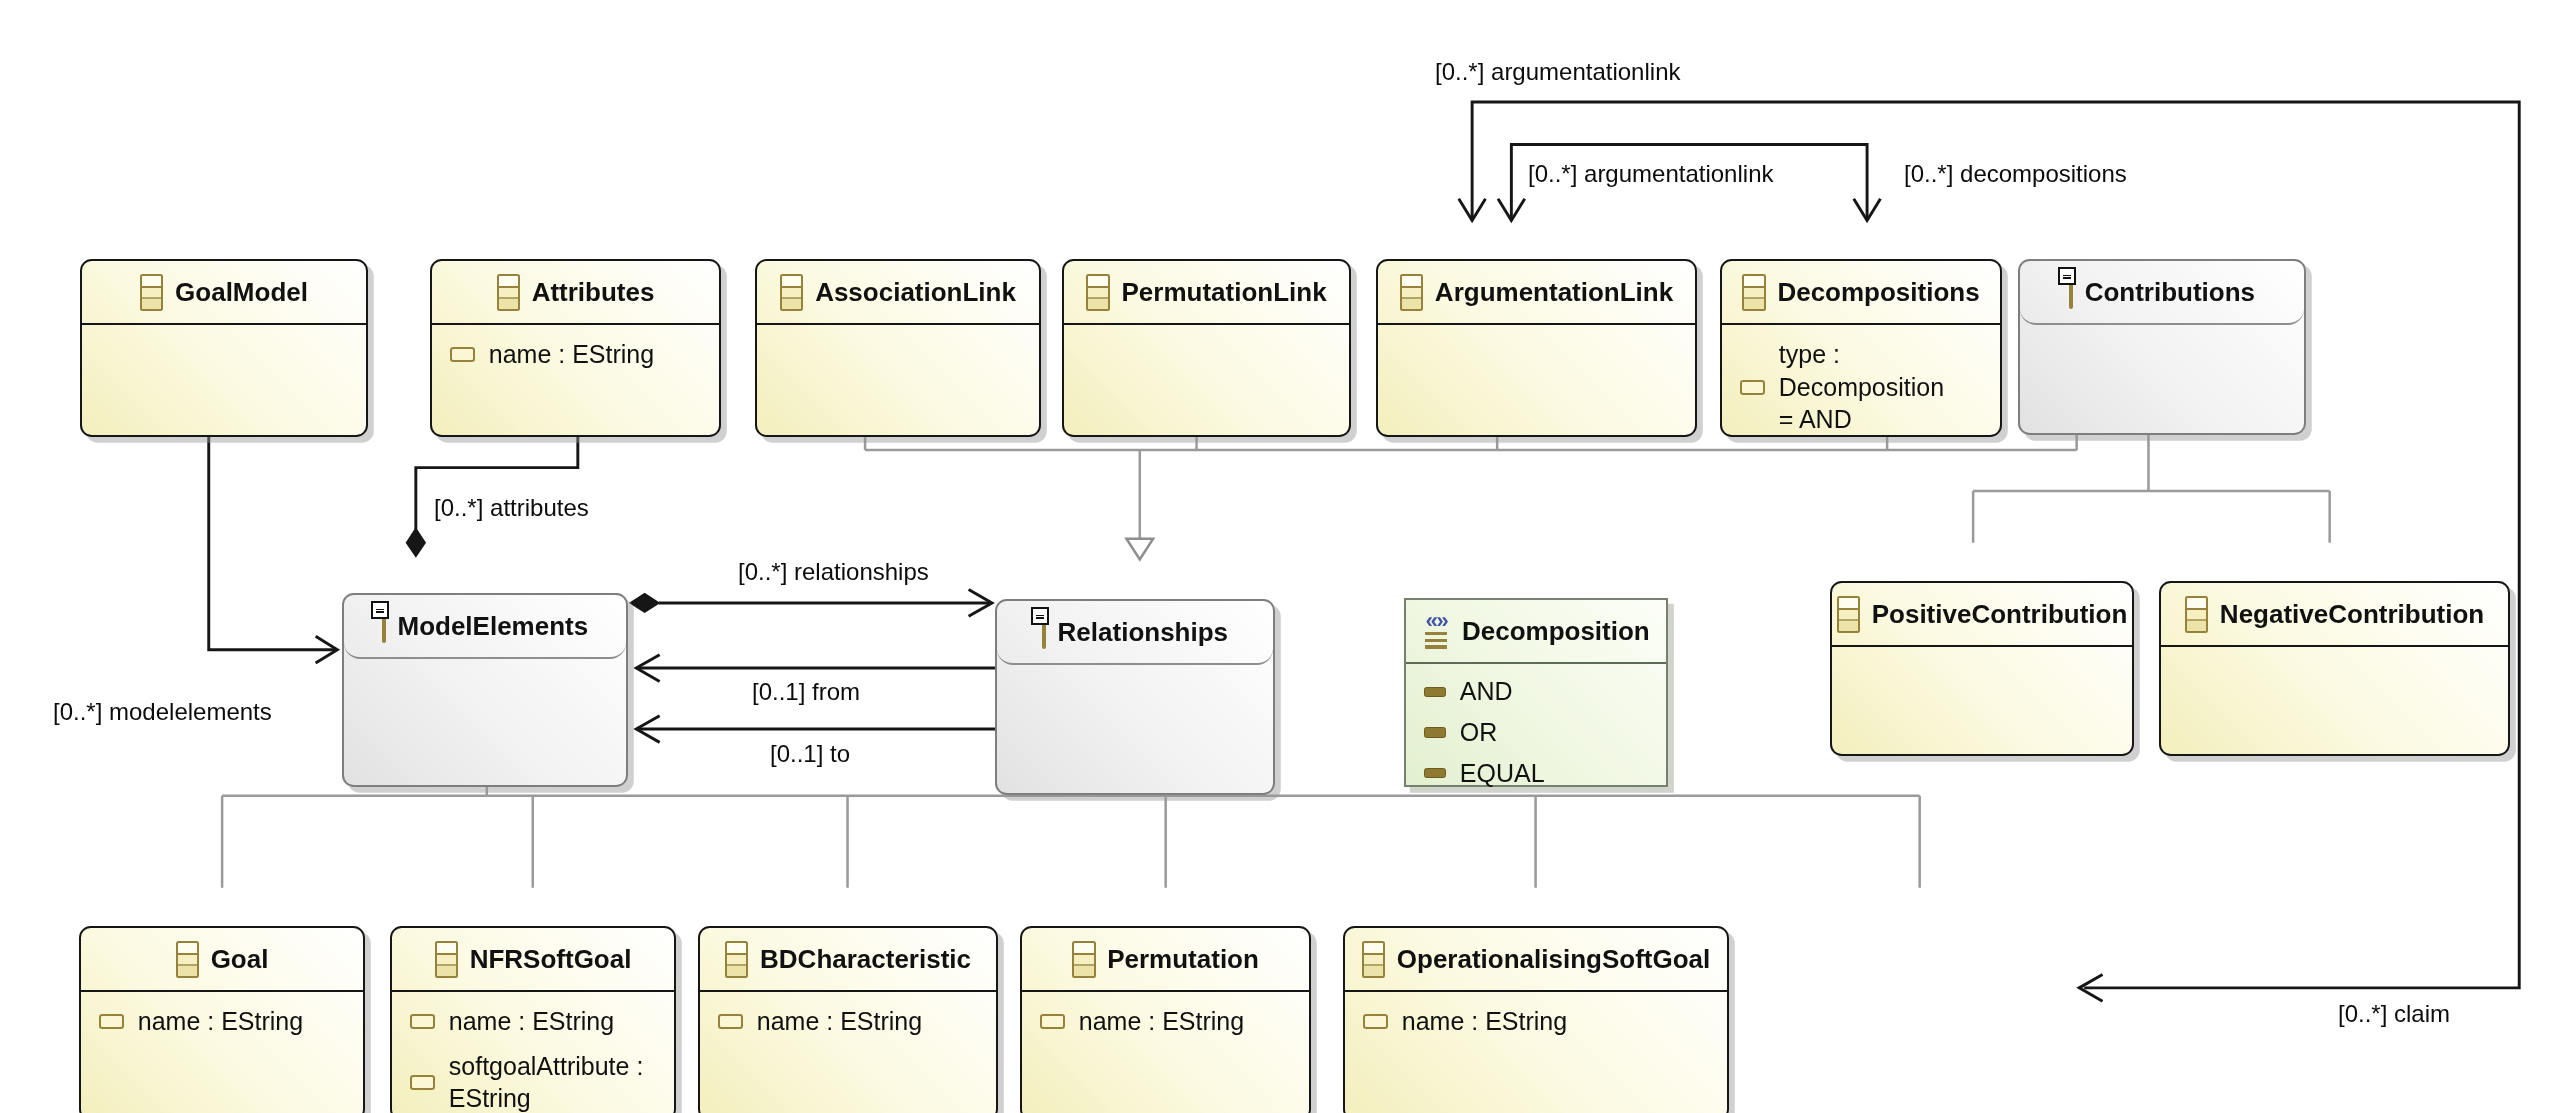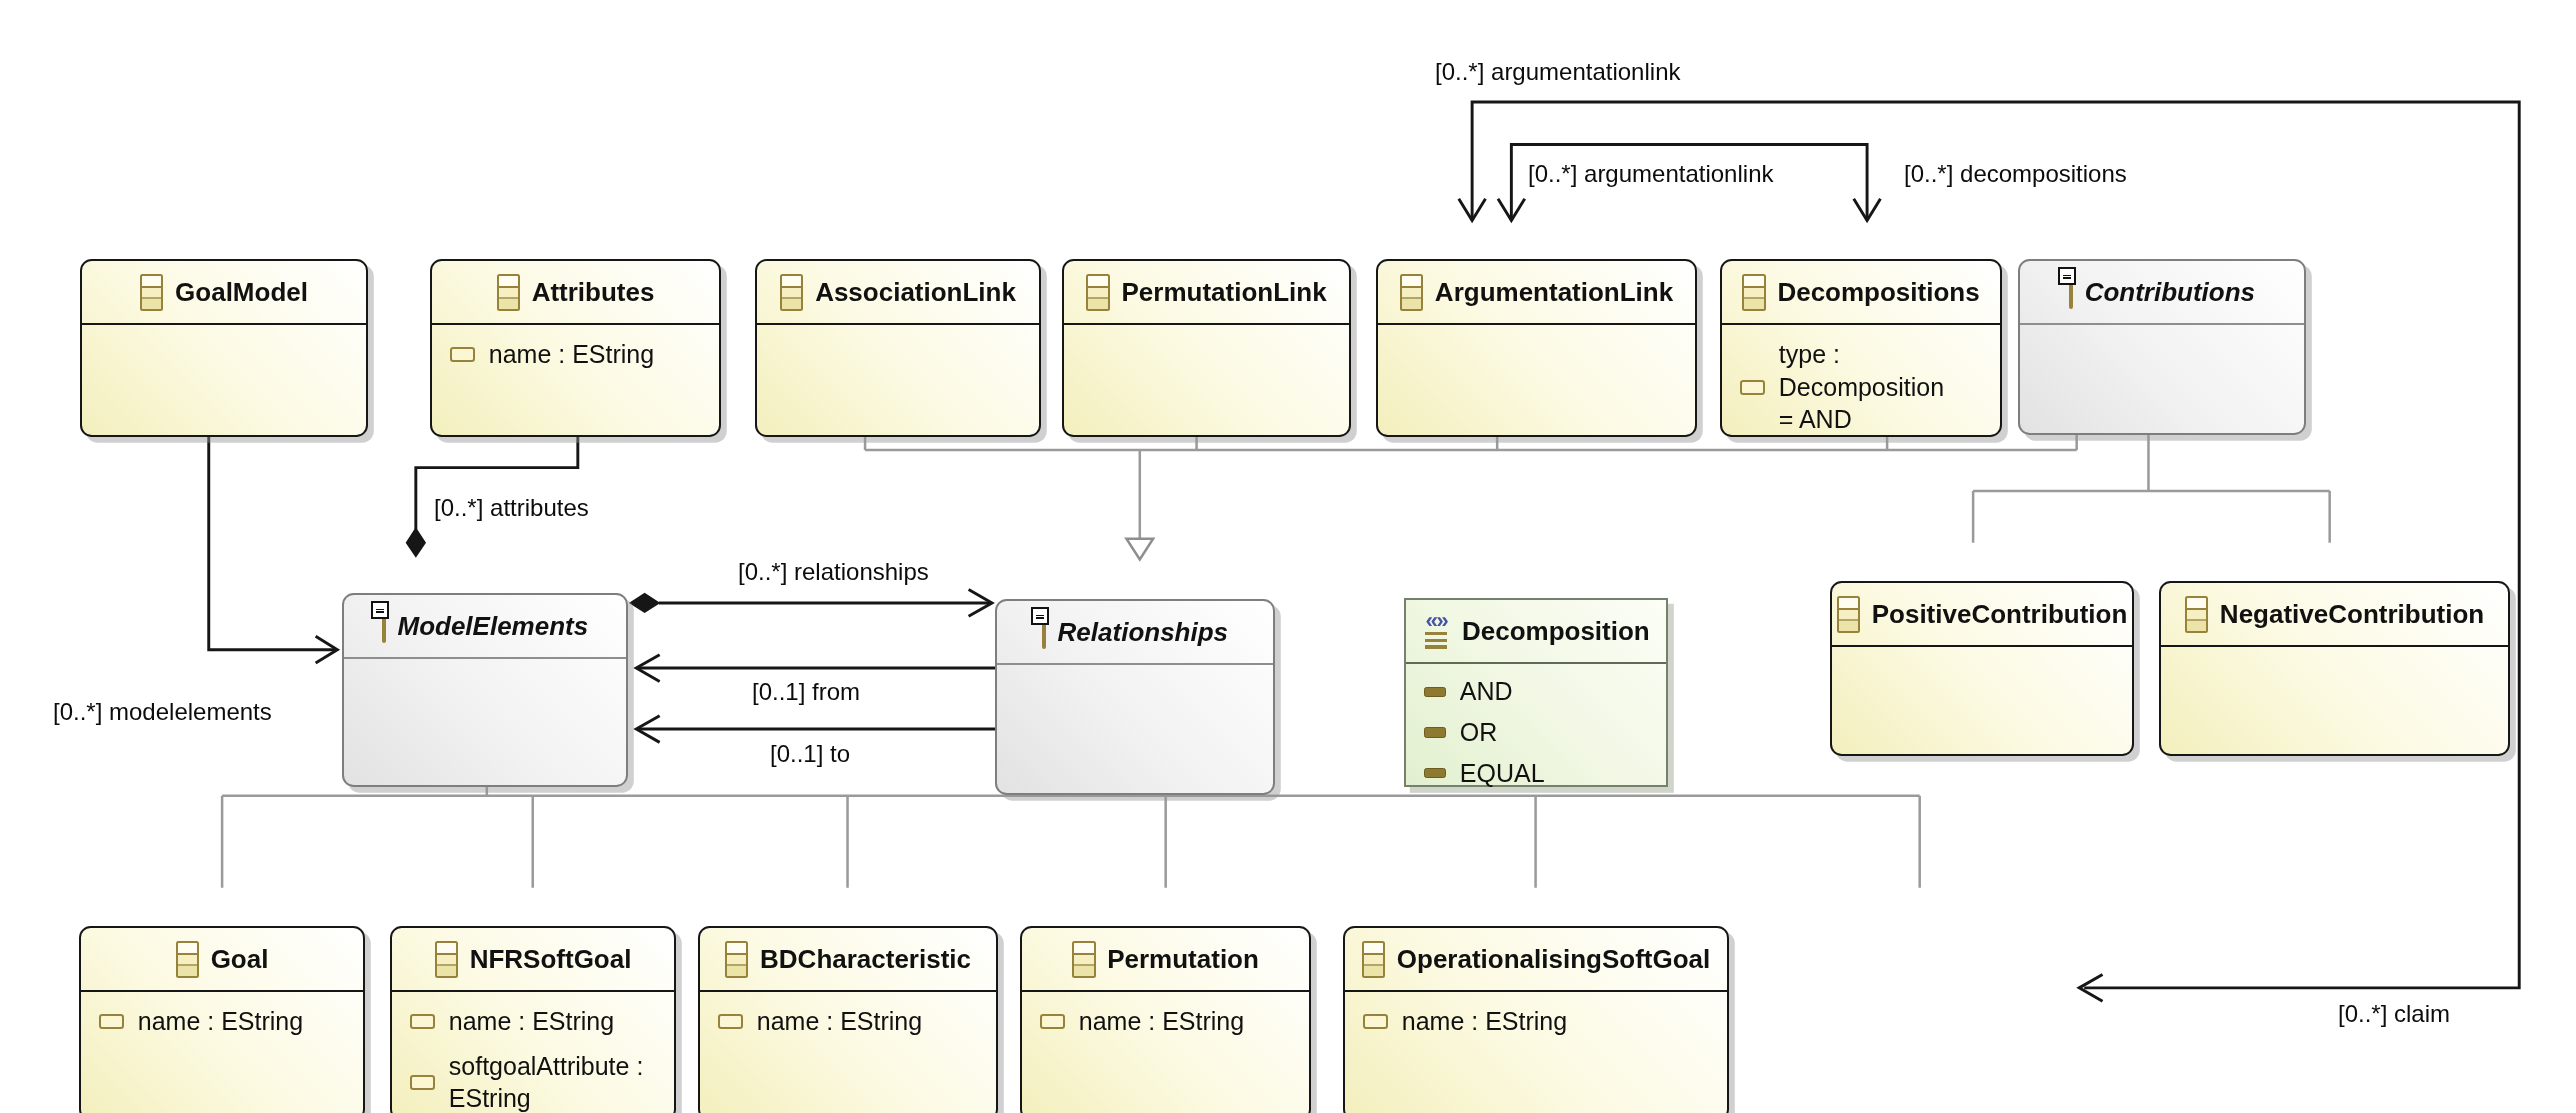--- a/index.html
+++ b/index.html
@@ -11,21 +11,21 @@
   .gy{fill:none;stroke:#9a9a9a;stroke-width:3;}
   .gyt{fill:#ffffff;stroke:#8e8e8e;stroke-width:3;}
 
   .cls{position:absolute;border:2.5px solid #161616;border-radius:11.7px;
        background:linear-gradient(225deg,#ffffff 0%,#fcfae2 55%,#f3efbd 100%);
        box-shadow:5.8px 5.8px 0 rgba(150,150,150,0.45);box-sizing:border-box;margin-top:38px;}
   .cls .hdr{display:flex;align-items:center;justify-content:center;gap:11.7px;height:62px;
        border-bottom:2.5px solid #161616;font-size:26px;font-weight:600;white-space:nowrap;overflow:hidden;}
   .cls.abstract{border-color:#7e7e7e;
        background:linear-gradient(225deg,#ffffff 0%,#f2f2f2 55%,#e2e2e2 100%);}
-  .cls.abstract .hdr{border-bottom-color:#8e8e8e;font-style:italic;}
+  .cls.abstract .hdr{border-bottom-color:#8e8e8e;border-radius:16px;}
   .cls.enum{border-radius:0;border:2.5px solid #76816d;
        background:linear-gradient(225deg,#fcfef7 0%,#f0f7e2 55%,#e2f0cf 100%);
        box-shadow:5.8px 5.8px 0 rgba(150,160,140,0.45);}
   .cls.enum .hdr{border-bottom:2.1px solid #5f6a57;}
 
   .attrs{padding:13.4px 18.4px;display:flex;flex-direction:column;gap:11.7px;}
   .attr{display:flex;align-items:center;gap:13.4px;font-size:25px;}
   .attr-text{white-space:pre-line;line-height:1.3;}
 
   

